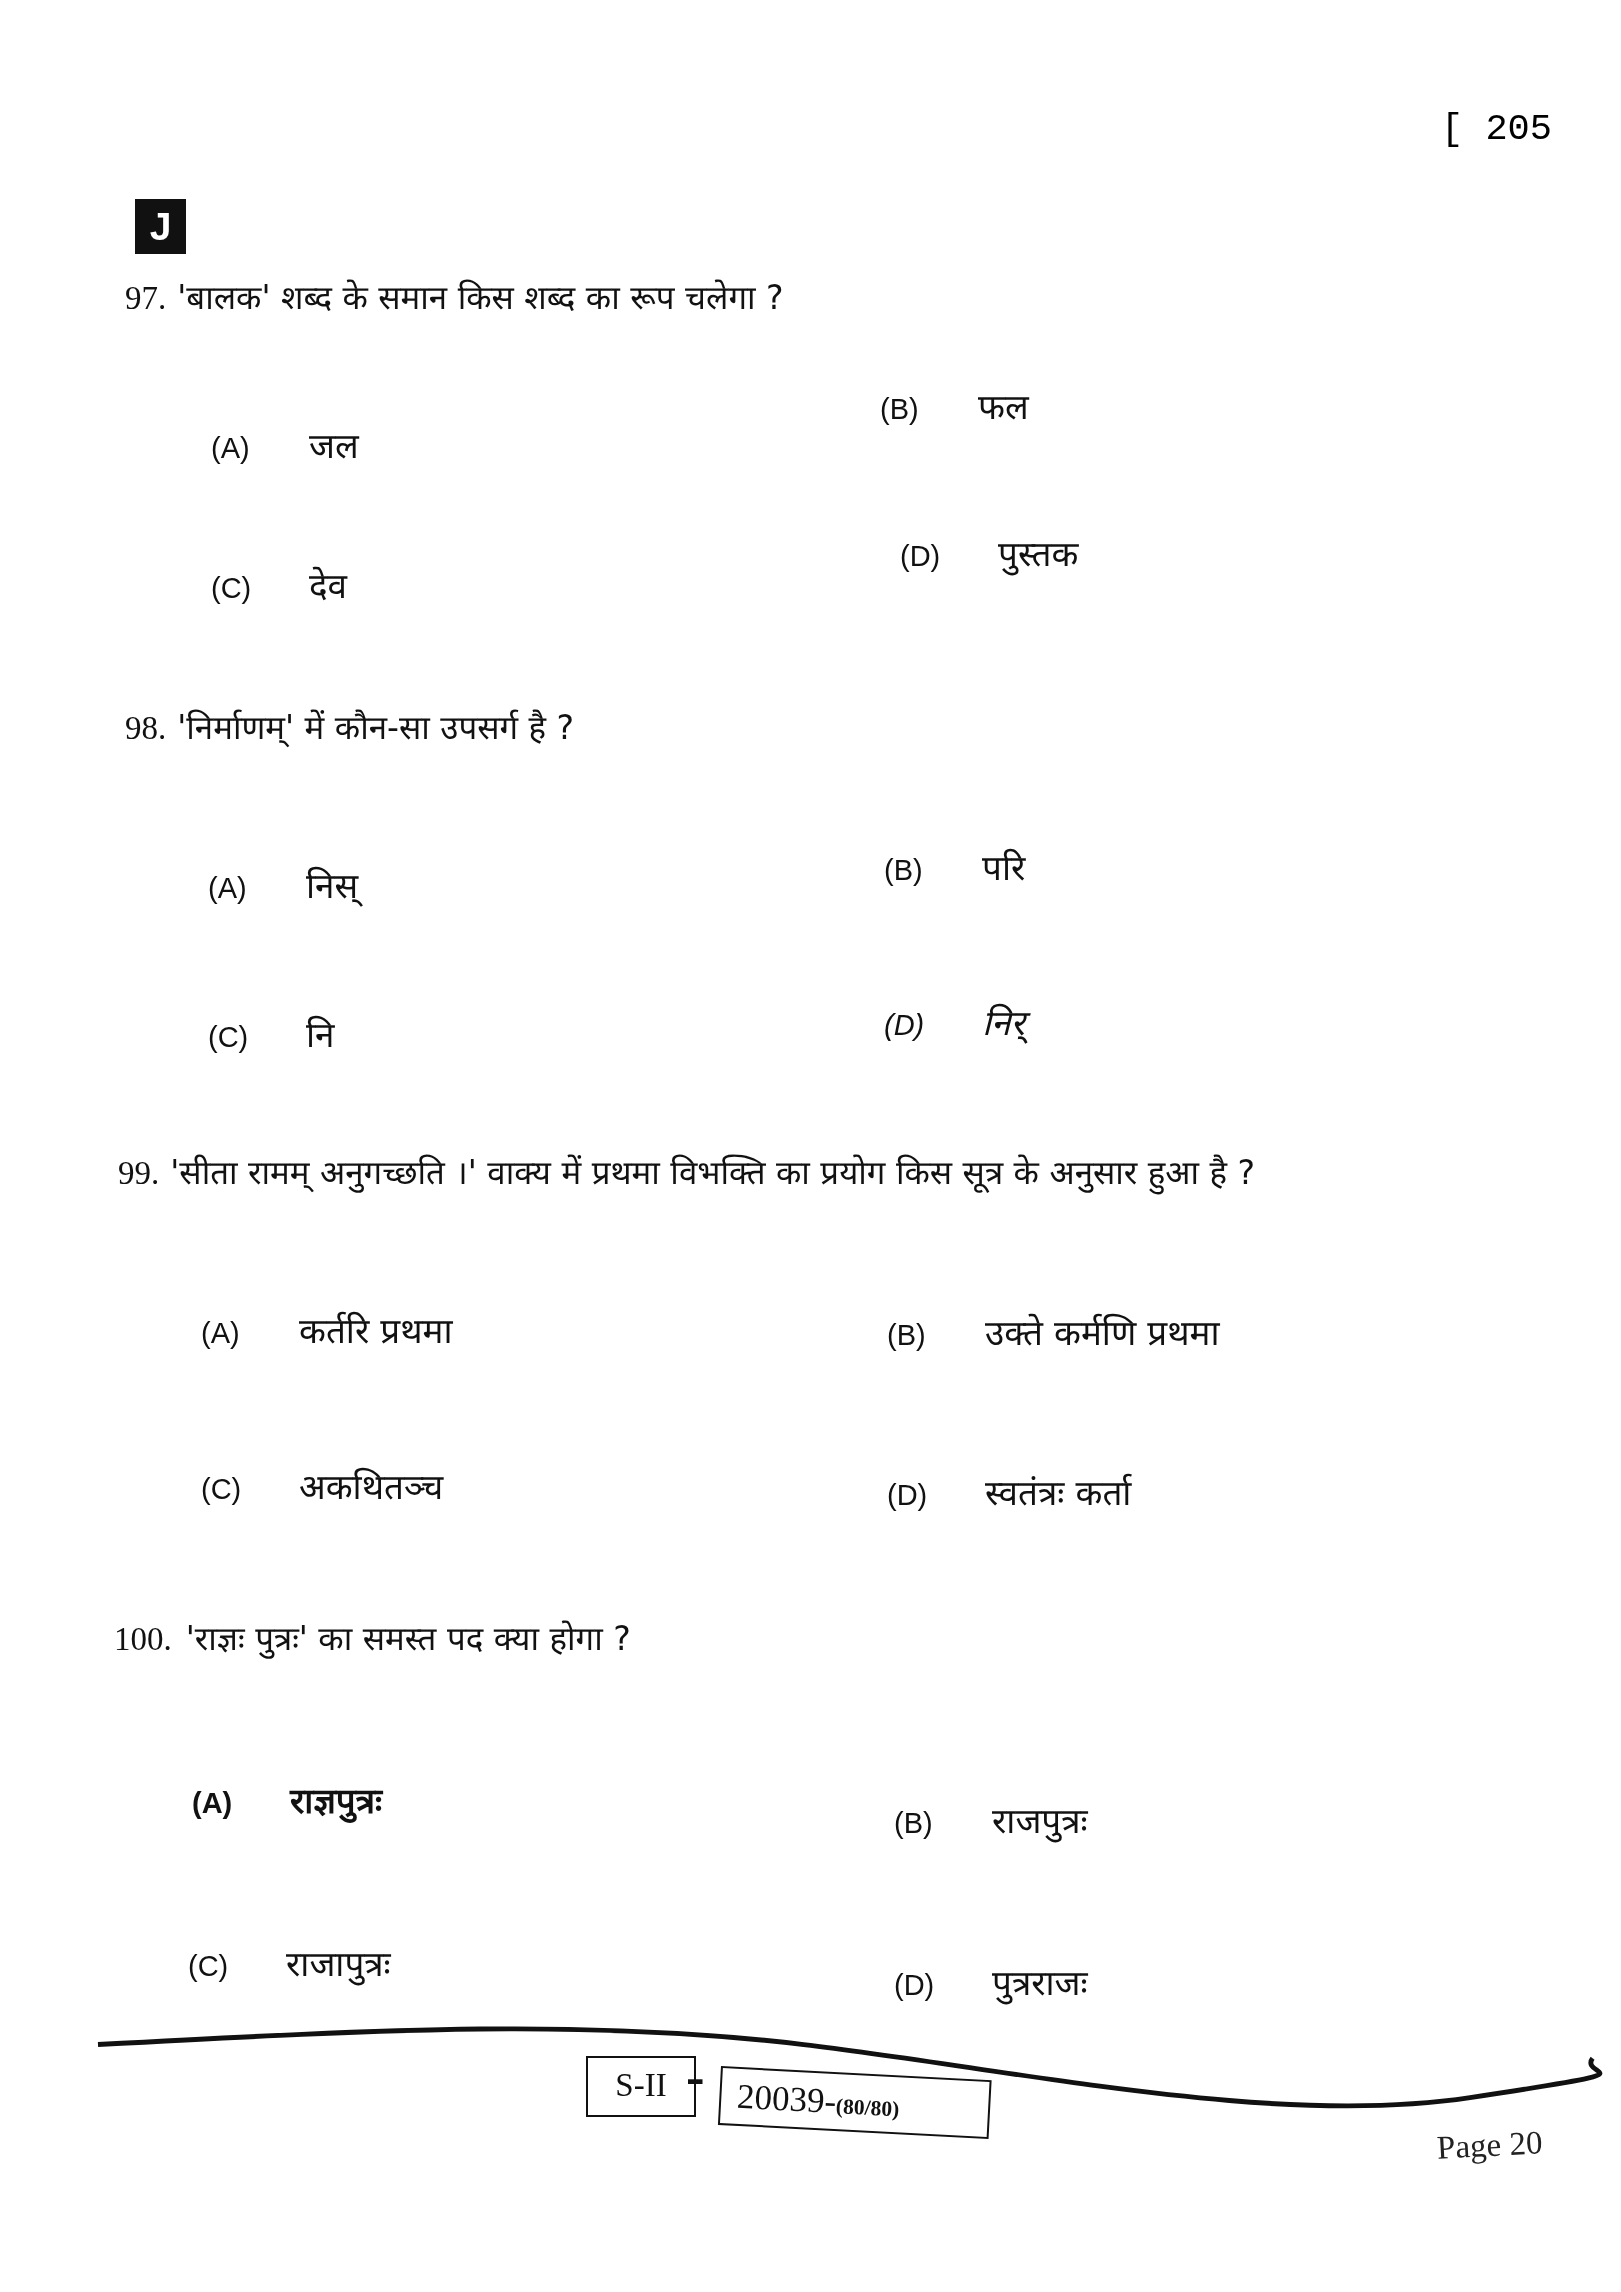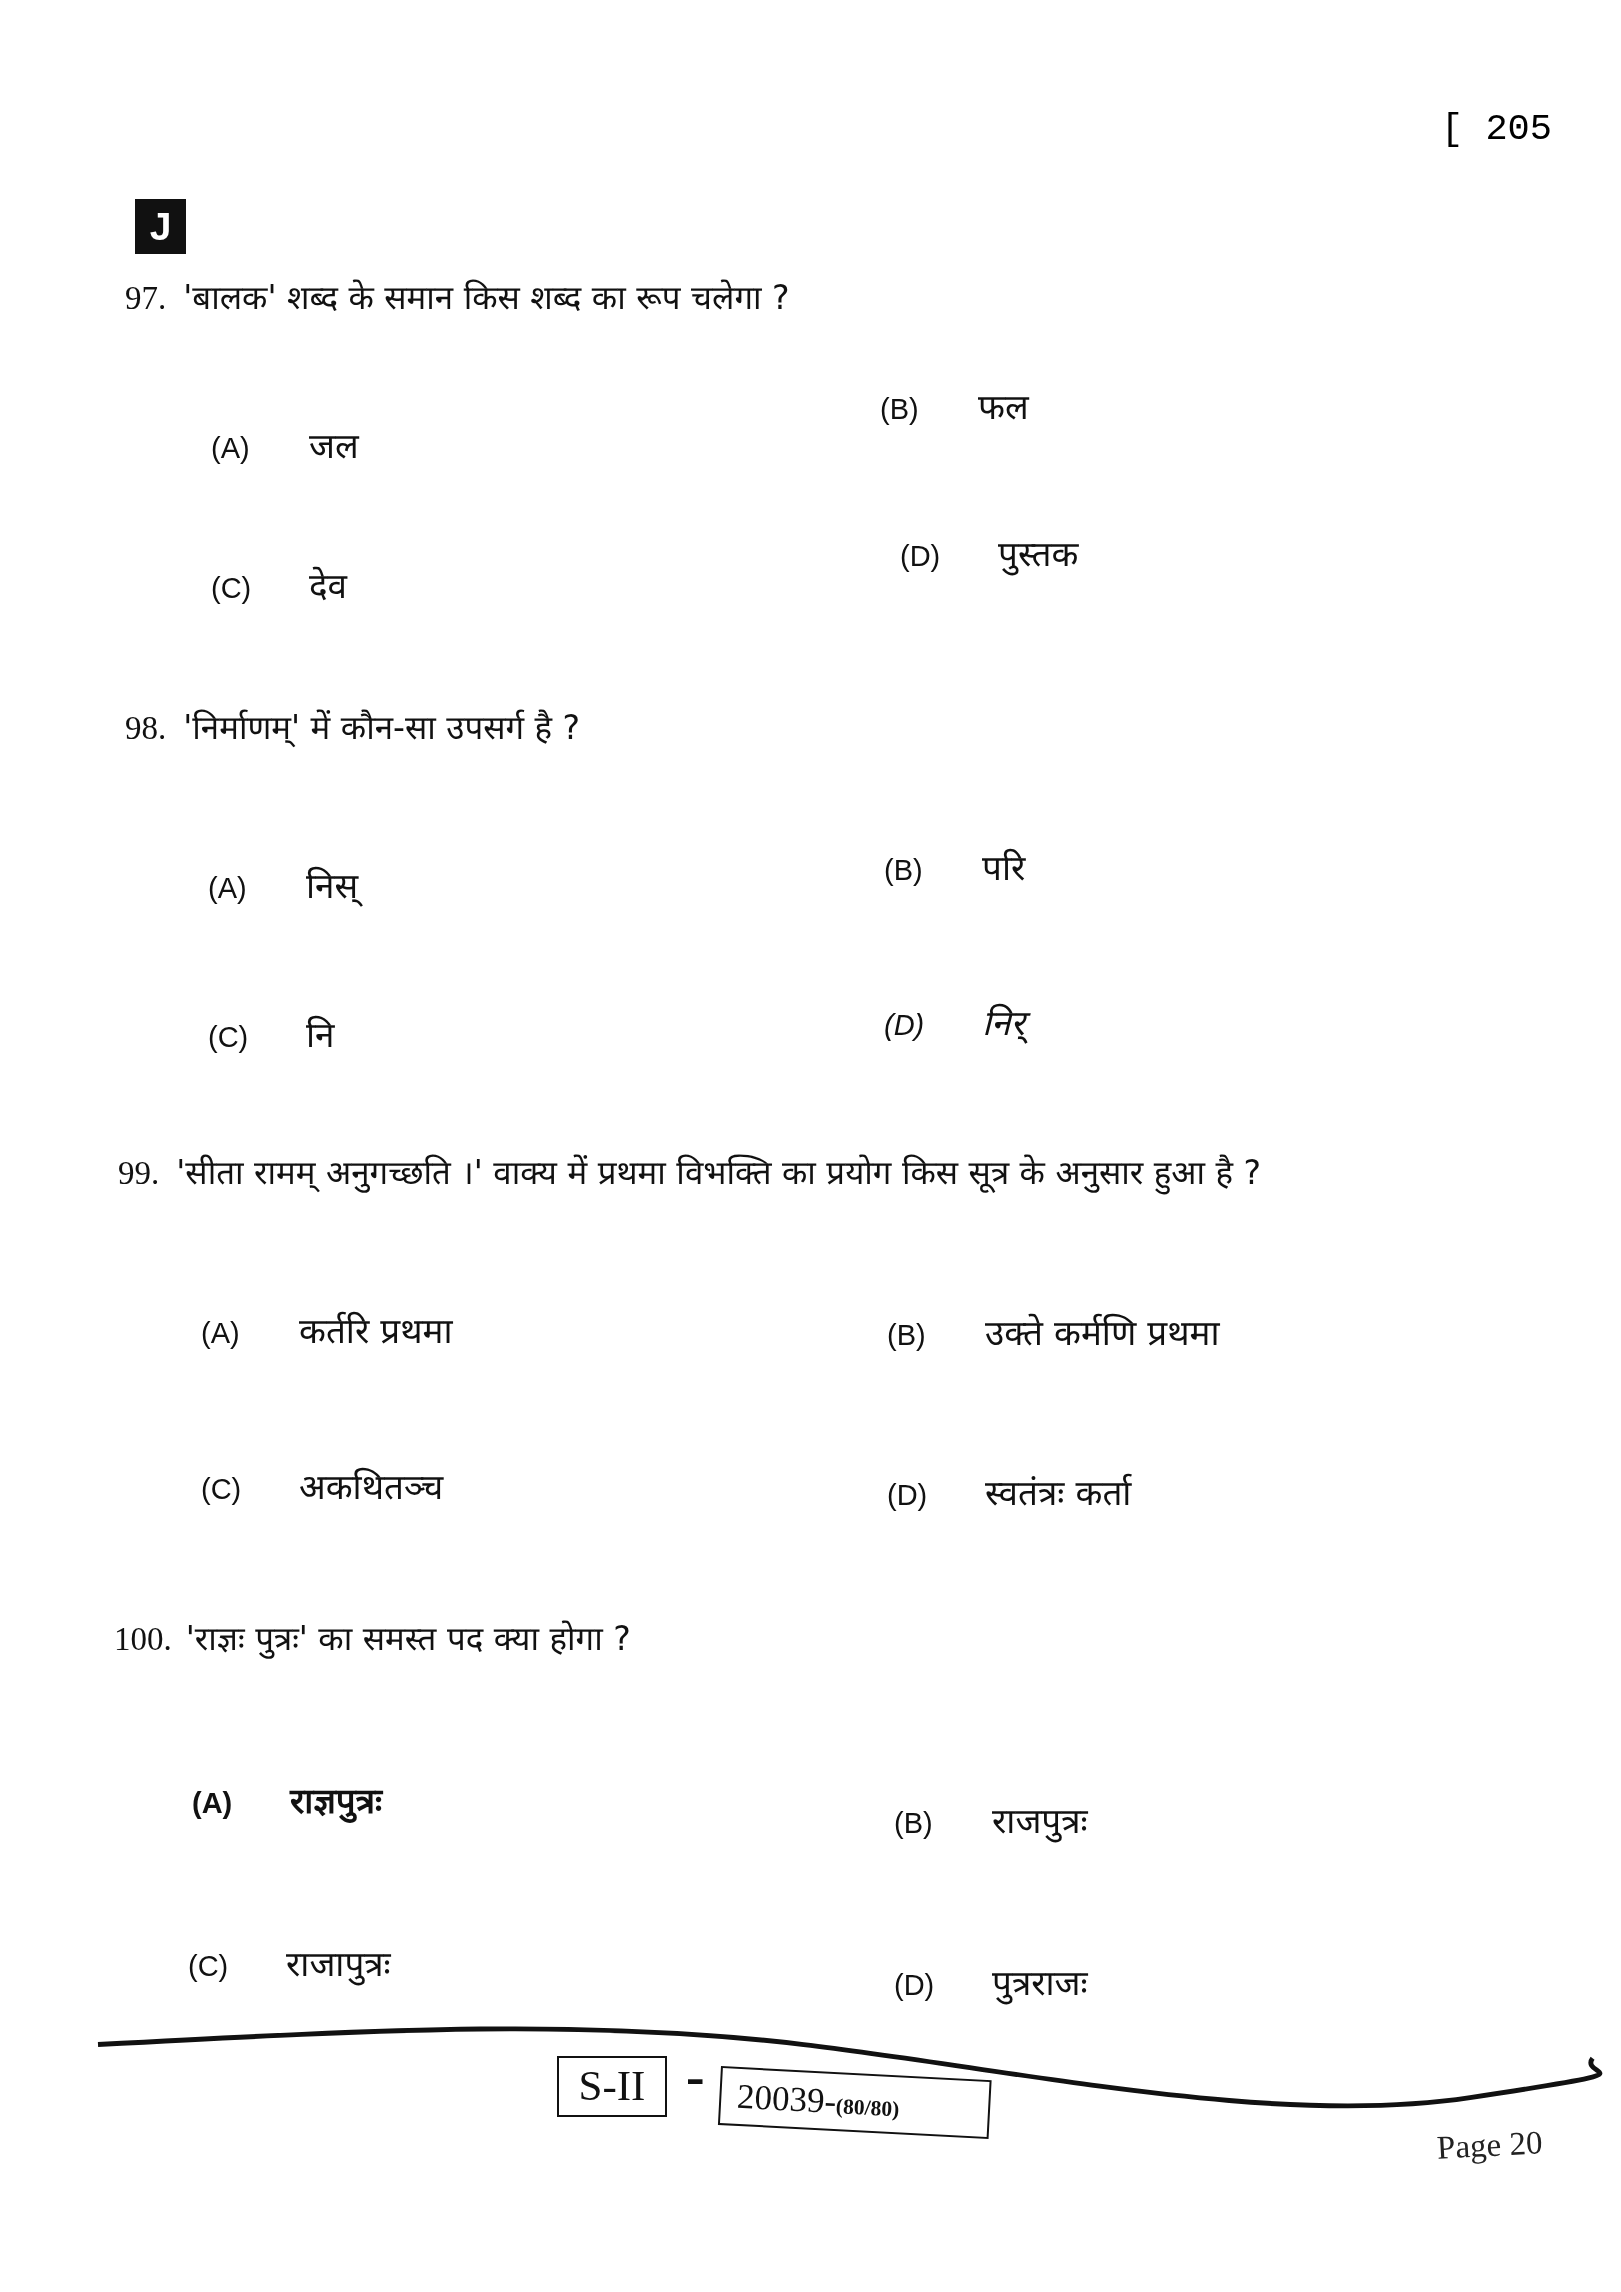--- a/index.html
+++ b/index.html
@@ -12,35 +12,35 @@
     font-family: Liberation Mono, monospace; font-size: 37px; color: #000000;
   }
   .set-badge {
     position: absolute; left: 135px; top: 199px; width: 51px; height: 55px;
     background: #111; color: #fff; font-family: "Liberation Sans", sans-serif;
     font-weight: bold; font-size: 39px; line-height: 55px; text-align: center;
   }
   .q-text {
     position: absolute; white-space: nowrap; font-size: 33px; color: #111;
   }
-  .q-num { font-family: "Liberation Serif", "DejaVu Serif", serif; font-size: 33px; margin-right: 17px; }
+  .q-num { font-family: "Liberation Serif", "DejaVu Serif", serif; font-size: 33px; margin-right: 11px; }
   .opt { position: absolute; white-space: nowrap; }
   .opt-label {
     display: inline-block; font-family: "Liberation Sans", sans-serif;
     font-size: 29px; width: 98px; color: #111;
   }
   .opt-text { font-size: 35px; color: #111; text-align: right; }
   .footer-line {
     position: absolute; left: 0; top: 2019px; width: 1621px; height: 118px;
   }
   .code-box {
     position: absolute; border: 2.9px solid #111; font-family: "Liberation Serif", "DejaVu Serif", serif;
     color: #111; background: #fff;
   }
-  .code-left { left: 557px; top: 2056px; width: 106px; height: 57px; font-size: 43px; line-height: 55px; text-align: center; }
+  .code-left { left: 586px; top: 2056px; width: 106px; height: 57px; font-size: 33px; line-height: 55px; text-align: center; }
   .dash { position: absolute; left: 686px; top: 2058px; font-size: 37px; font-weight: bold; }
   .code-right {
     left: 721px; top: 2066px; width: 271px; height: 59px; font-size: 35px; line-height: 55px;
     padding-left: 15.7px; box-sizing: border-box; transform: rotate(3deg); transform-origin: left top;
   }
   .code-right .sub { font-size: 21.6px; font-weight: bold; }
   .page-footer {
     position: absolute; left: 1437px; top: 2127px; font-family: "Liberation Serif", "DejaVu Serif", serif;
     font-size: 33px; color: #222; transform: rotate(-3deg);
   }

